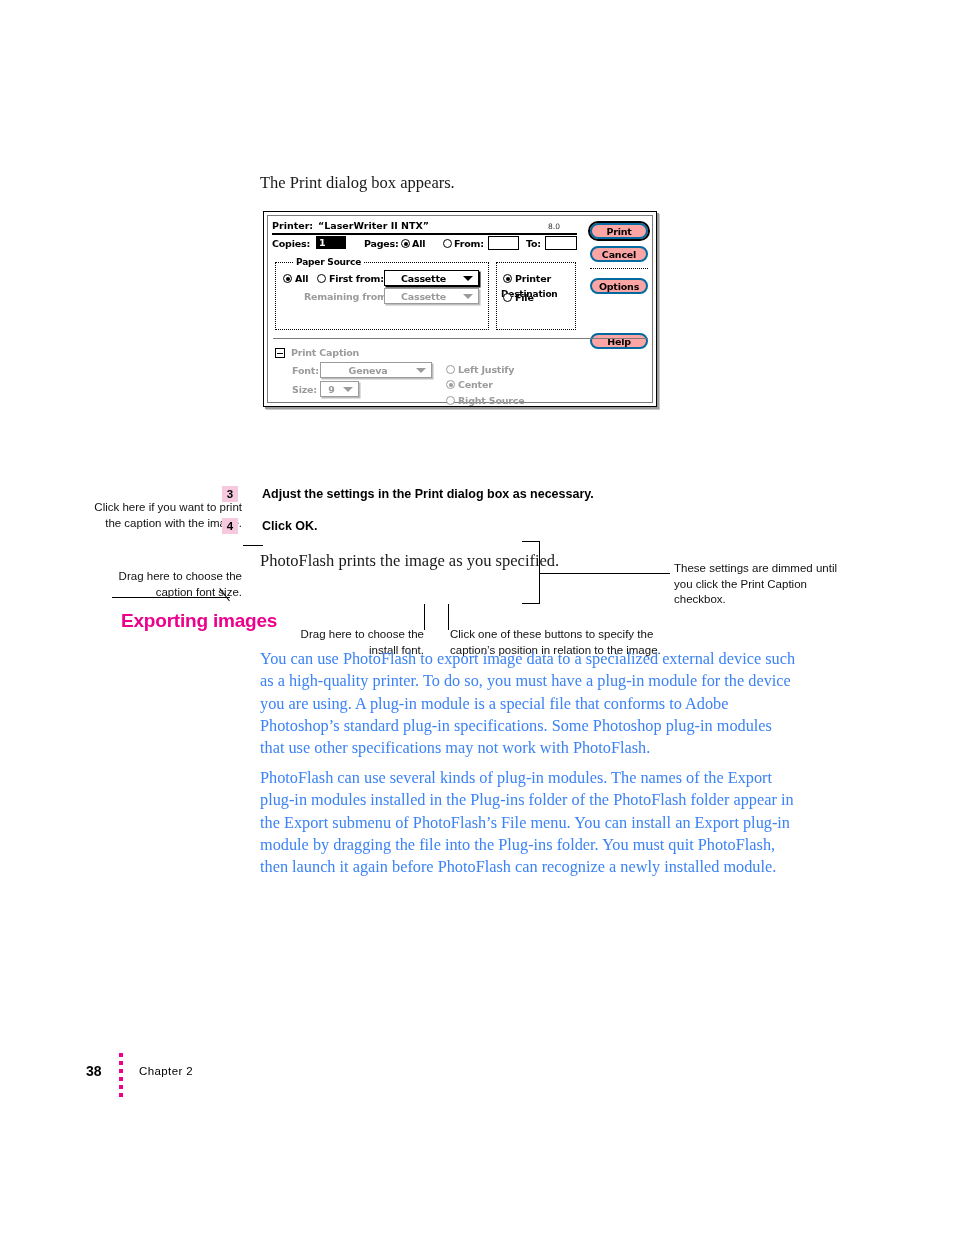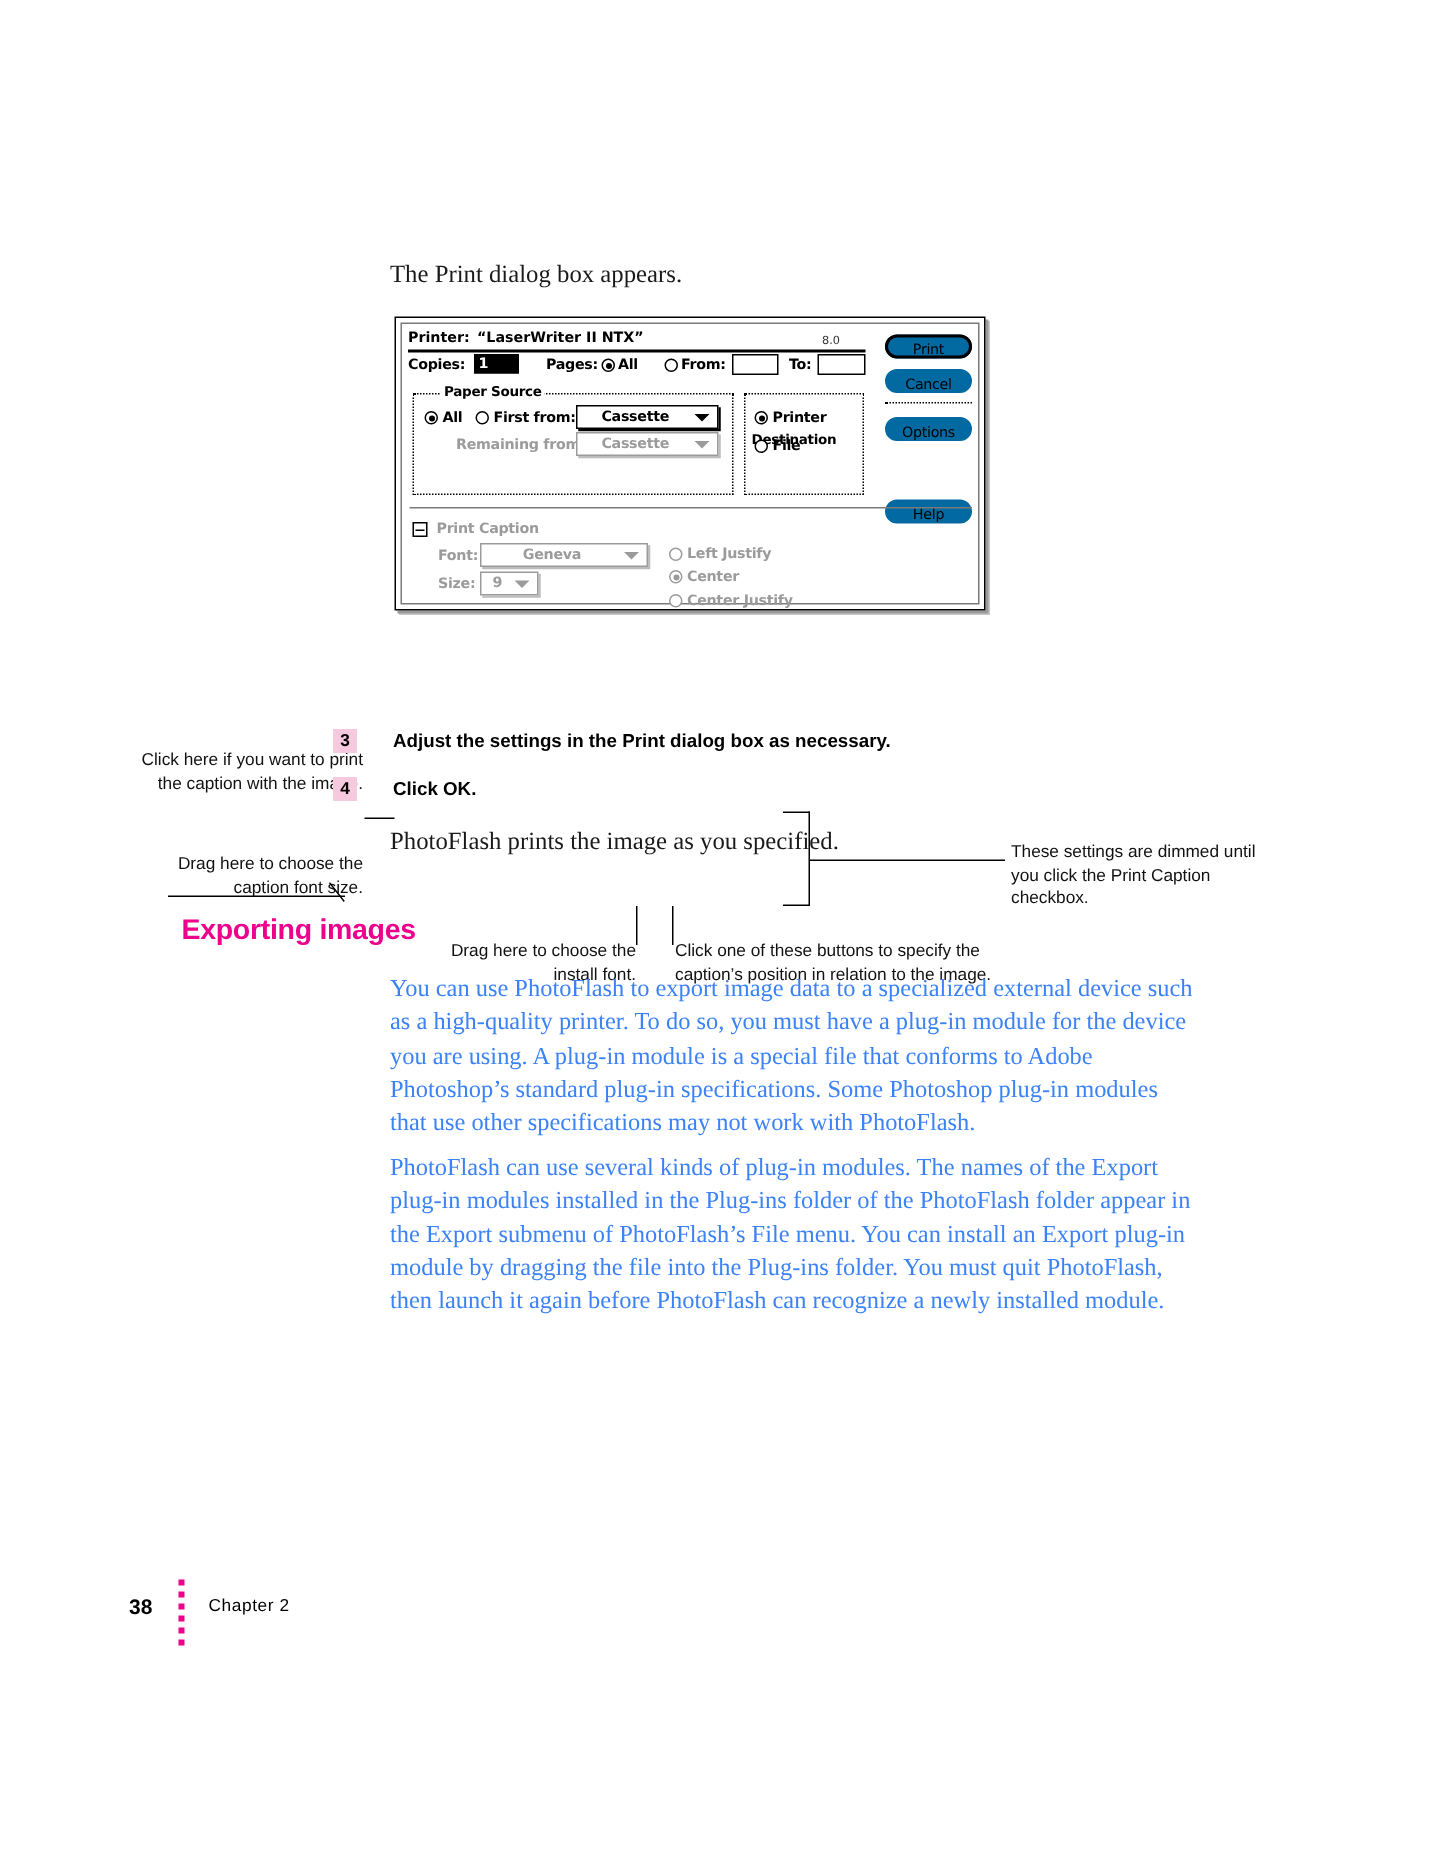--- a/index.html
+++ b/index.html
@@ -190,27 +190,27 @@
   #dlg-destination-box { left: 232px; top: 50px; width: 80px; height: 68px; }
   #dlg-destination-title { left: 235px; top: 45px; margin-top: 32px; }
   #dlg-dest-printer-radio { left: 239px; top: 62px; }
   #dlg-dest-printer-label { left: 251px; top: 61px; font-size: 9.5px; font-weight: bold; }
   #dlg-dest-file-radio { left: 239px; top: 81px; }
   #dlg-dest-file-label { left: 251px; top: 80px; font-size: 9.5px; font-weight: bold; }
 
   
   .mac-btn {
     position: absolute;
-    border: 4px solid #0369a1;
+    border: 2px solid #0369a1;
     border-radius: 8px;
-    background: #0369a1;
+    background: #fca5a5;
     box-sizing: border-box;
     text-align: center;
     font-size: 9.5px;
-    font-weight: normal;
+    font-weight: bold;
     letter-spacing: -0.2px;
     line-height: 14px;
     height: 16px;
   }
   .mac-btn.default-ring::before {
     content: "";
     position: absolute;
     left: -4px; top: -4px; right: -4px; bottom: -4px;
     border: 2px solid #000;
     border-radius: 12px;
@@ -442,21 +442,21 @@
     <div class="popup dim" id="dlg-size-menu">
       <span class="pv">9</span>
       <span class="arrow"></span>
     </div>
 
     <span class="radio dim" id="dlg-left-radio"></span>
     <span class="abs dlg-bold" id="dlg-left-label">Left Justify</span>
     <span class="radio dim on" id="dlg-center-radio"></span>
     <span class="abs dlg-bold" id="dlg-center-label">Center</span>
     <span class="radio dim" id="dlg-right-radio"></span>
-    <span class="abs dlg-bold" id="dlg-right-label">Center Justify</span>
+    <span class="abs dlg-bold" id="dlg-right-label">Right Source</span>
   </div>
 
   <div class="callout right-al" id="callout-checkbox">Click here if you want to print the caption with the image.</div>
   <div class="callout right-al" id="callout-fontsize">Drag here to choose the caption font size.</div>
   <div class="callout" id="callout-dimmed">These settings are dimmed until you click the Print Caption checkbox.</div>
   <div class="callout" id="callout-font">Drag here to choose the install font.</div>
   <div class="callout" id="callout-position">Click one of these buttons to specify the caption’s position in relation to the image.</div>
 
   <div class="leader" id="leader-checkbox"></div>
   <div class="leader" id="leader-fontsize-h"></div>

